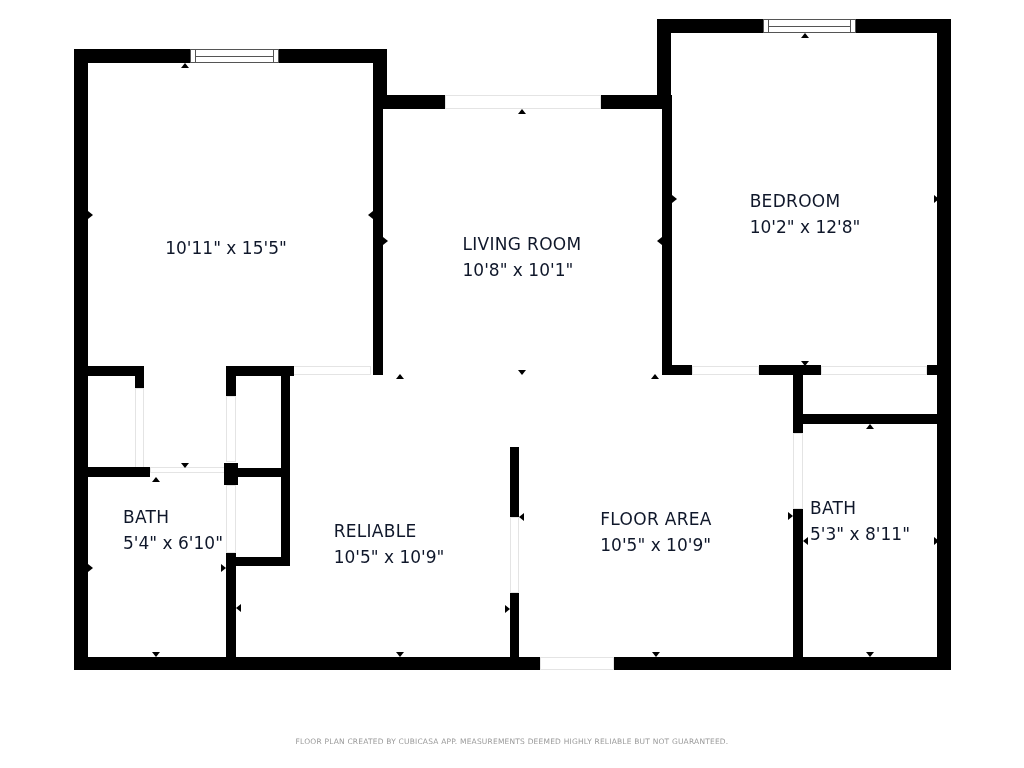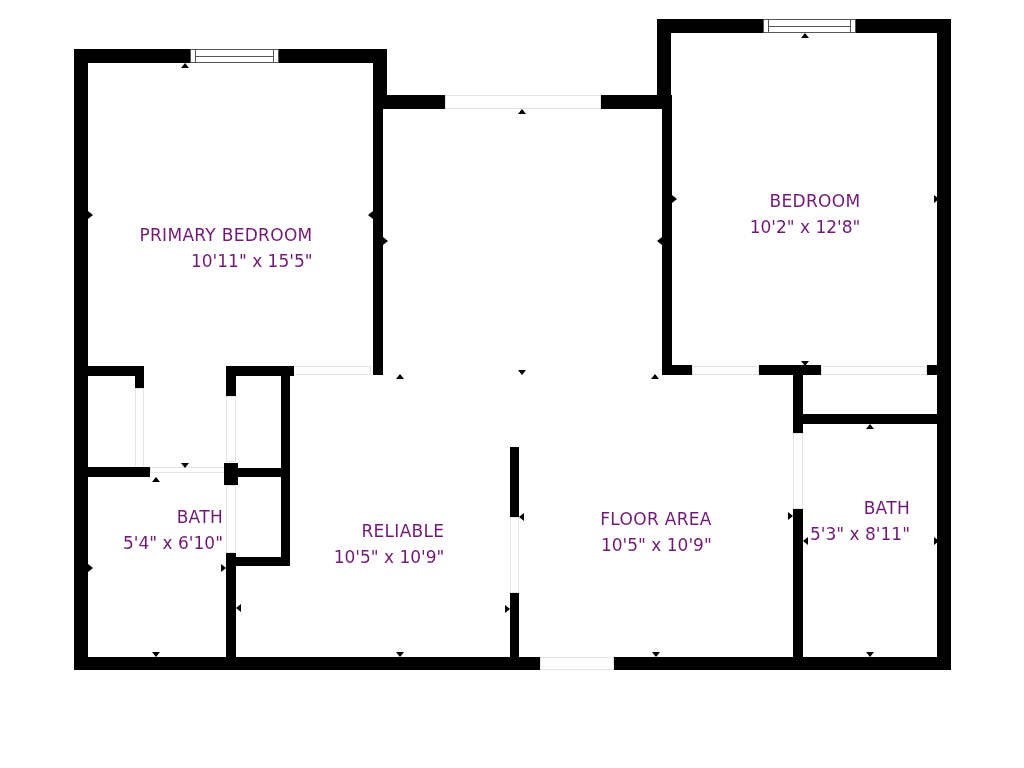--- a/index.html
+++ b/index.html
@@ -8,21 +8,21 @@
     .wall { position: absolute; background: #000000; }
     .opening { position: absolute; background: #ffffff; border: 1px solid #e4e4e4; box-sizing: border-box; }
     .window { position: absolute; background: #ffffff; border: 1.5px solid #555555; box-sizing: border-box; }
     .window::after { content: ""; position: absolute; left: 5px; right: 5px; top: 50%; height: 0; border-top: 1.5px solid #555555; }
     .window::before { content: ""; position: absolute; left: 4px; right: 4px; top: 0; bottom: 0; border-left: 1.5px solid #555555; border-right: 1.5px solid #555555; }
     .marker { position: absolute; width: 0; height: 0; }
     .marker.up { border-left: 4px solid transparent; border-right: 4px solid transparent; border-bottom: 5px solid #000; }
     .marker.down { border-left: 4px solid transparent; border-right: 4px solid transparent; border-top: 5px solid #000; }
     .marker.left { border-top: 4px solid transparent; border-bottom: 4px solid transparent; border-right: 5px solid #000; }
     .marker.right { border-top: 4px solid transparent; border-bottom: 4px solid transparent; border-left: 5px solid #000; }
-    .room-label { position: absolute; text-align: right; color: #701a75; transform: translate(-50%, -50%); white-space: nowrap; }
+    .room-label { position: absolute; text-align: left; color: #0f172a; transform: translate(-50%, -50%); white-space: nowrap; }
     .room-name { font-size: 17px; letter-spacing: 0.3px; line-height: 26px; display: block; }
     .room-dims { font-size: 17px; line-height: 26px; display: block; }
     .footer { position: absolute; left: 0; width: 1024px; top: 737px; text-align: center; font-size: 7.5px; color: #9a9a9a; letter-spacing: 0.2px; }
   </style>
 </head>
 <body>
 
 <div id="plan">
 
   <div class="wall" style="left:74px;top:49px;width:14px;height:621px;"></div>
@@ -102,22 +102,25 @@
   <div class="marker left" style="left:519px;top:513px;"></div>
   <div class="marker right" style="left:788px;top:512px;"></div>
   <div class="marker left" style="left:803px;top:537px;"></div>
   <div class="marker right" style="left:934px;top:537px;"></div>
   <div class="marker down" style="left:152px;top:652px;"></div>
   <div class="marker down" style="left:396px;top:652px;"></div>
   <div class="marker down" style="left:652px;top:652px;"></div>
   <div class="marker down" style="left:866px;top:652px;"></div>
 
   <div class="room-label" style="left:226px;top:248px;">
-    <span class="room-name">PRIMARY BEDROOM</span>
     <span class="room-dims">10'11" x 15'5"</span>
+  </div>
+  <div class="room-label" style="left:522px;top:257px;">
+    <span class="room-name">LIVING ROOM</span>
+    <span class="room-dims">10'8" x 10'1"</span>
   </div>
   <div class="room-label" style="left:805px;top:214px;">
     <span class="room-name">BEDROOM</span>
     <span class="room-dims">10'2" x 12'8"</span>
   </div>
   <div class="room-label" style="left:173px;top:530px;">
     <span class="room-name">BATH</span>
     <span class="room-dims">5'4" x 6'10"</span>
   </div>
   <div class="room-label" style="left:389px;top:544px;">
@@ -126,13 +129,14 @@
   </div>
   <div class="room-label" style="left:656px;top:532px;">
     <span class="room-name">FLOOR AREA</span>
     <span class="room-dims">10'5" x 10'9"</span>
   </div>
   <div class="room-label" style="left:860px;top:521px;">
     <span class="room-name">BATH</span>
     <span class="room-dims">5'3" x 8'11"</span>
   </div>
 
+  <div class="footer">FLOOR PLAN CREATED BY CUBICASA APP. MEASUREMENTS DEEMED HIGHLY RELIABLE BUT NOT GUARANTEED.</div>
 </div>
 
 </body></html>

